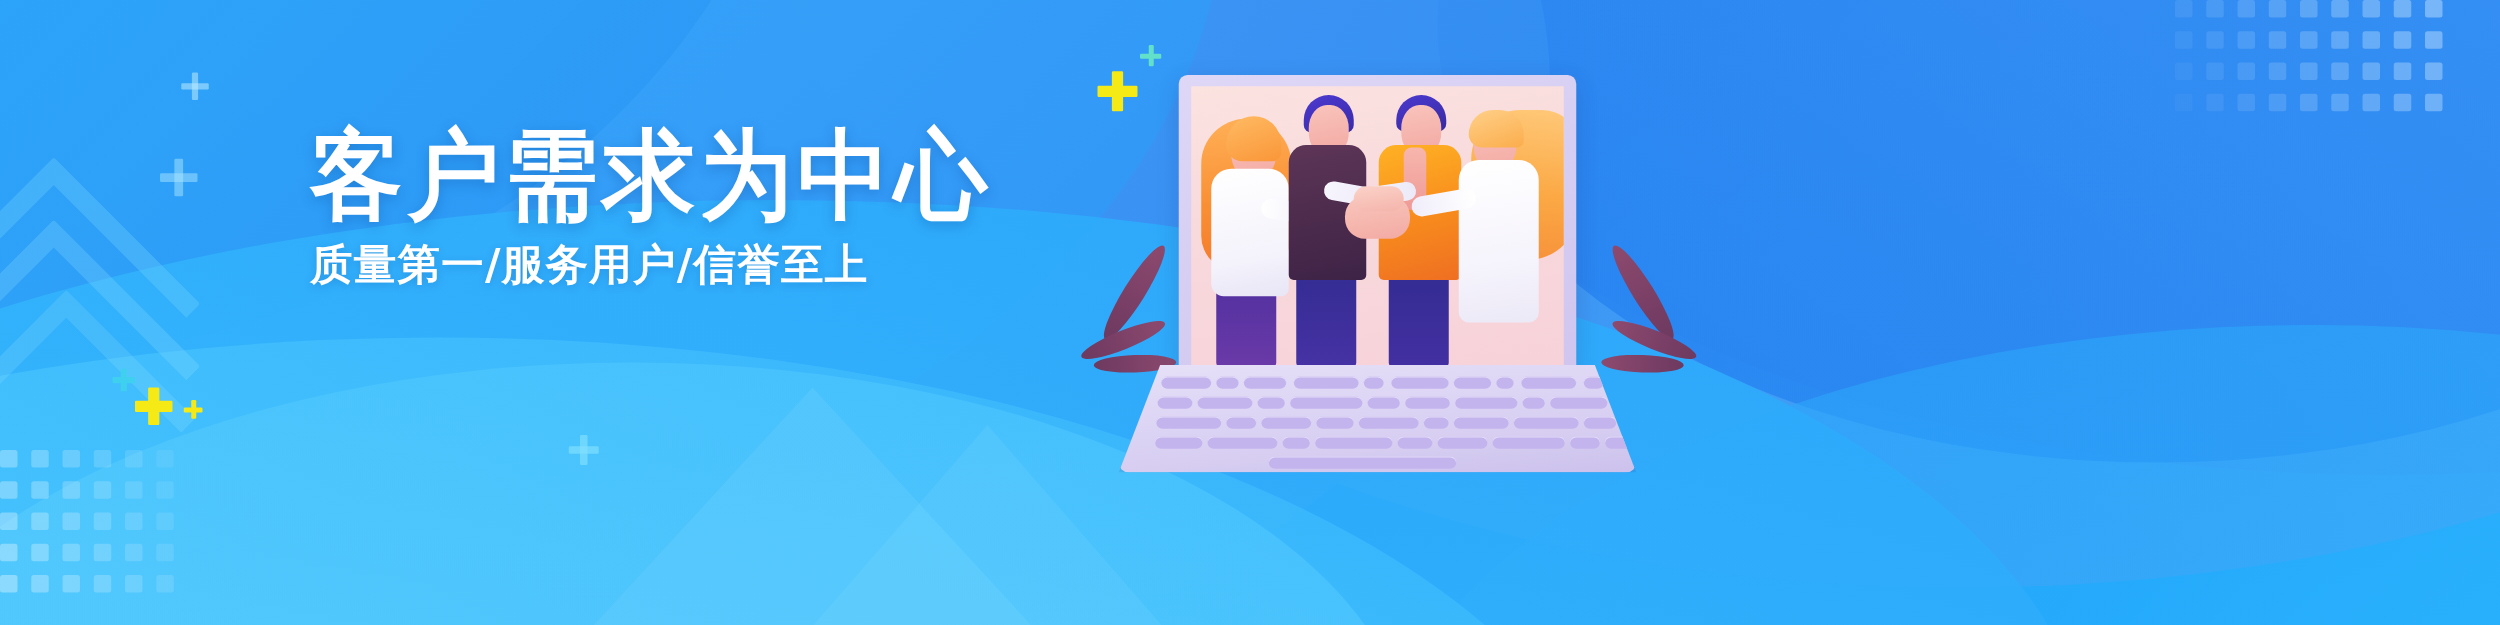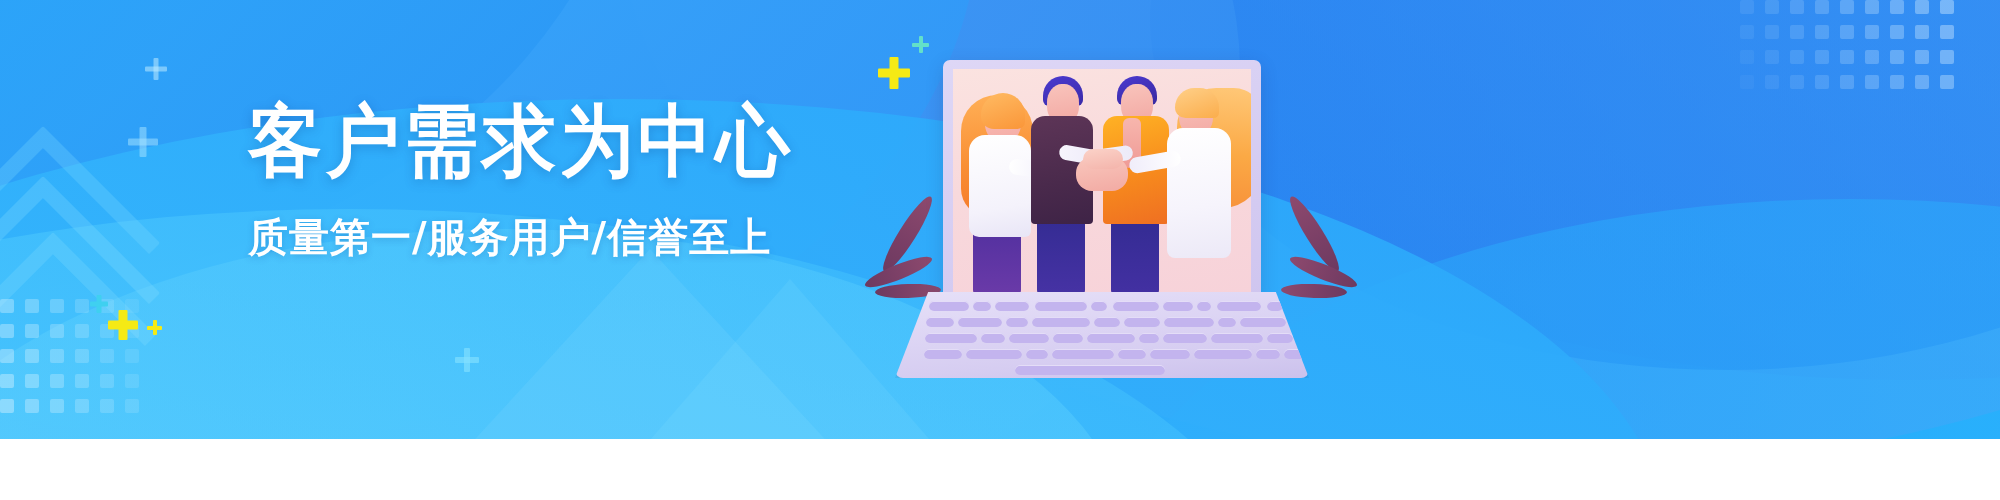--- a/index.html
+++ b/index.html
@@ -1,18 +1,18 @@
 <!DOCTYPE html>
 <html><head>
 <meta charset="utf-8">
 <style>
   html,body{margin:0;padding:0;}
   body{width:2000px;height:500px;overflow:hidden;font-family:"Liberation Sans","DejaVu Sans",sans-serif;}
 
-  .banner{position:relative;width:2000px;height:439px;overflow:hidden;
+  .banner{position:relative;width:2000px;height:500px;overflow:hidden;
     background:linear-gradient(135deg,#2b8cf0 0%,#1a7ef0 28%,#1683f5 55%,#18a6fb 80%,#24b6fd 100%);}
 
   
   .bg-layer{position:absolute;pointer-events:none;}
 
   .wave-a{ left:-260px; top:-430px; width:1500px; height:1000px;
     border-radius:50%;
     background:linear-gradient(120deg,#57a9f7 0%,#3f96f4 60%,#2f8cf2 100%);
     opacity:.85;}
 
@@ -89,21 +89,21 @@
 
   
   .text-block{position:absolute;left:248px;top:96px;width:560px;z-index:40;}
   .headline{
     font-size:74px;line-height:84px;font-weight:bold;color:#ffffff;
     letter-spacing:4px;white-space:nowrap;
     font-family:"DejaVu Sans","Liberation Sans",sans-serif;
     text-shadow:0 3px 10px rgba(10,60,140,.28);
     transform:scaleY(1.06);transform-origin:left top;}
   .subtitle{
-    margin-top:32px;font-size:40px;line-height:50px;color:#ffffff;
+    margin-top:7px;font-size:34px;line-height:50px;color:#ffffff;
     font-weight:600;letter-spacing:1px;white-space:nowrap;
     font-family:"DejaVu Sans","Liberation Sans",sans-serif;
     text-shadow:0 2px 7px rgba(10,60,140,.22);}
 
   
   .illus{position:absolute;left:895px;top:40px;width:430px;height:330px;z-index:35;}
 
   .laptop-lid{position:absolute;left:48px;top:20px;width:318px;height:240px;
     background:linear-gradient(160deg,#ded7f6 0%,#cfc5ef 100%);
     border-radius:7px 7px 3px 3px;

